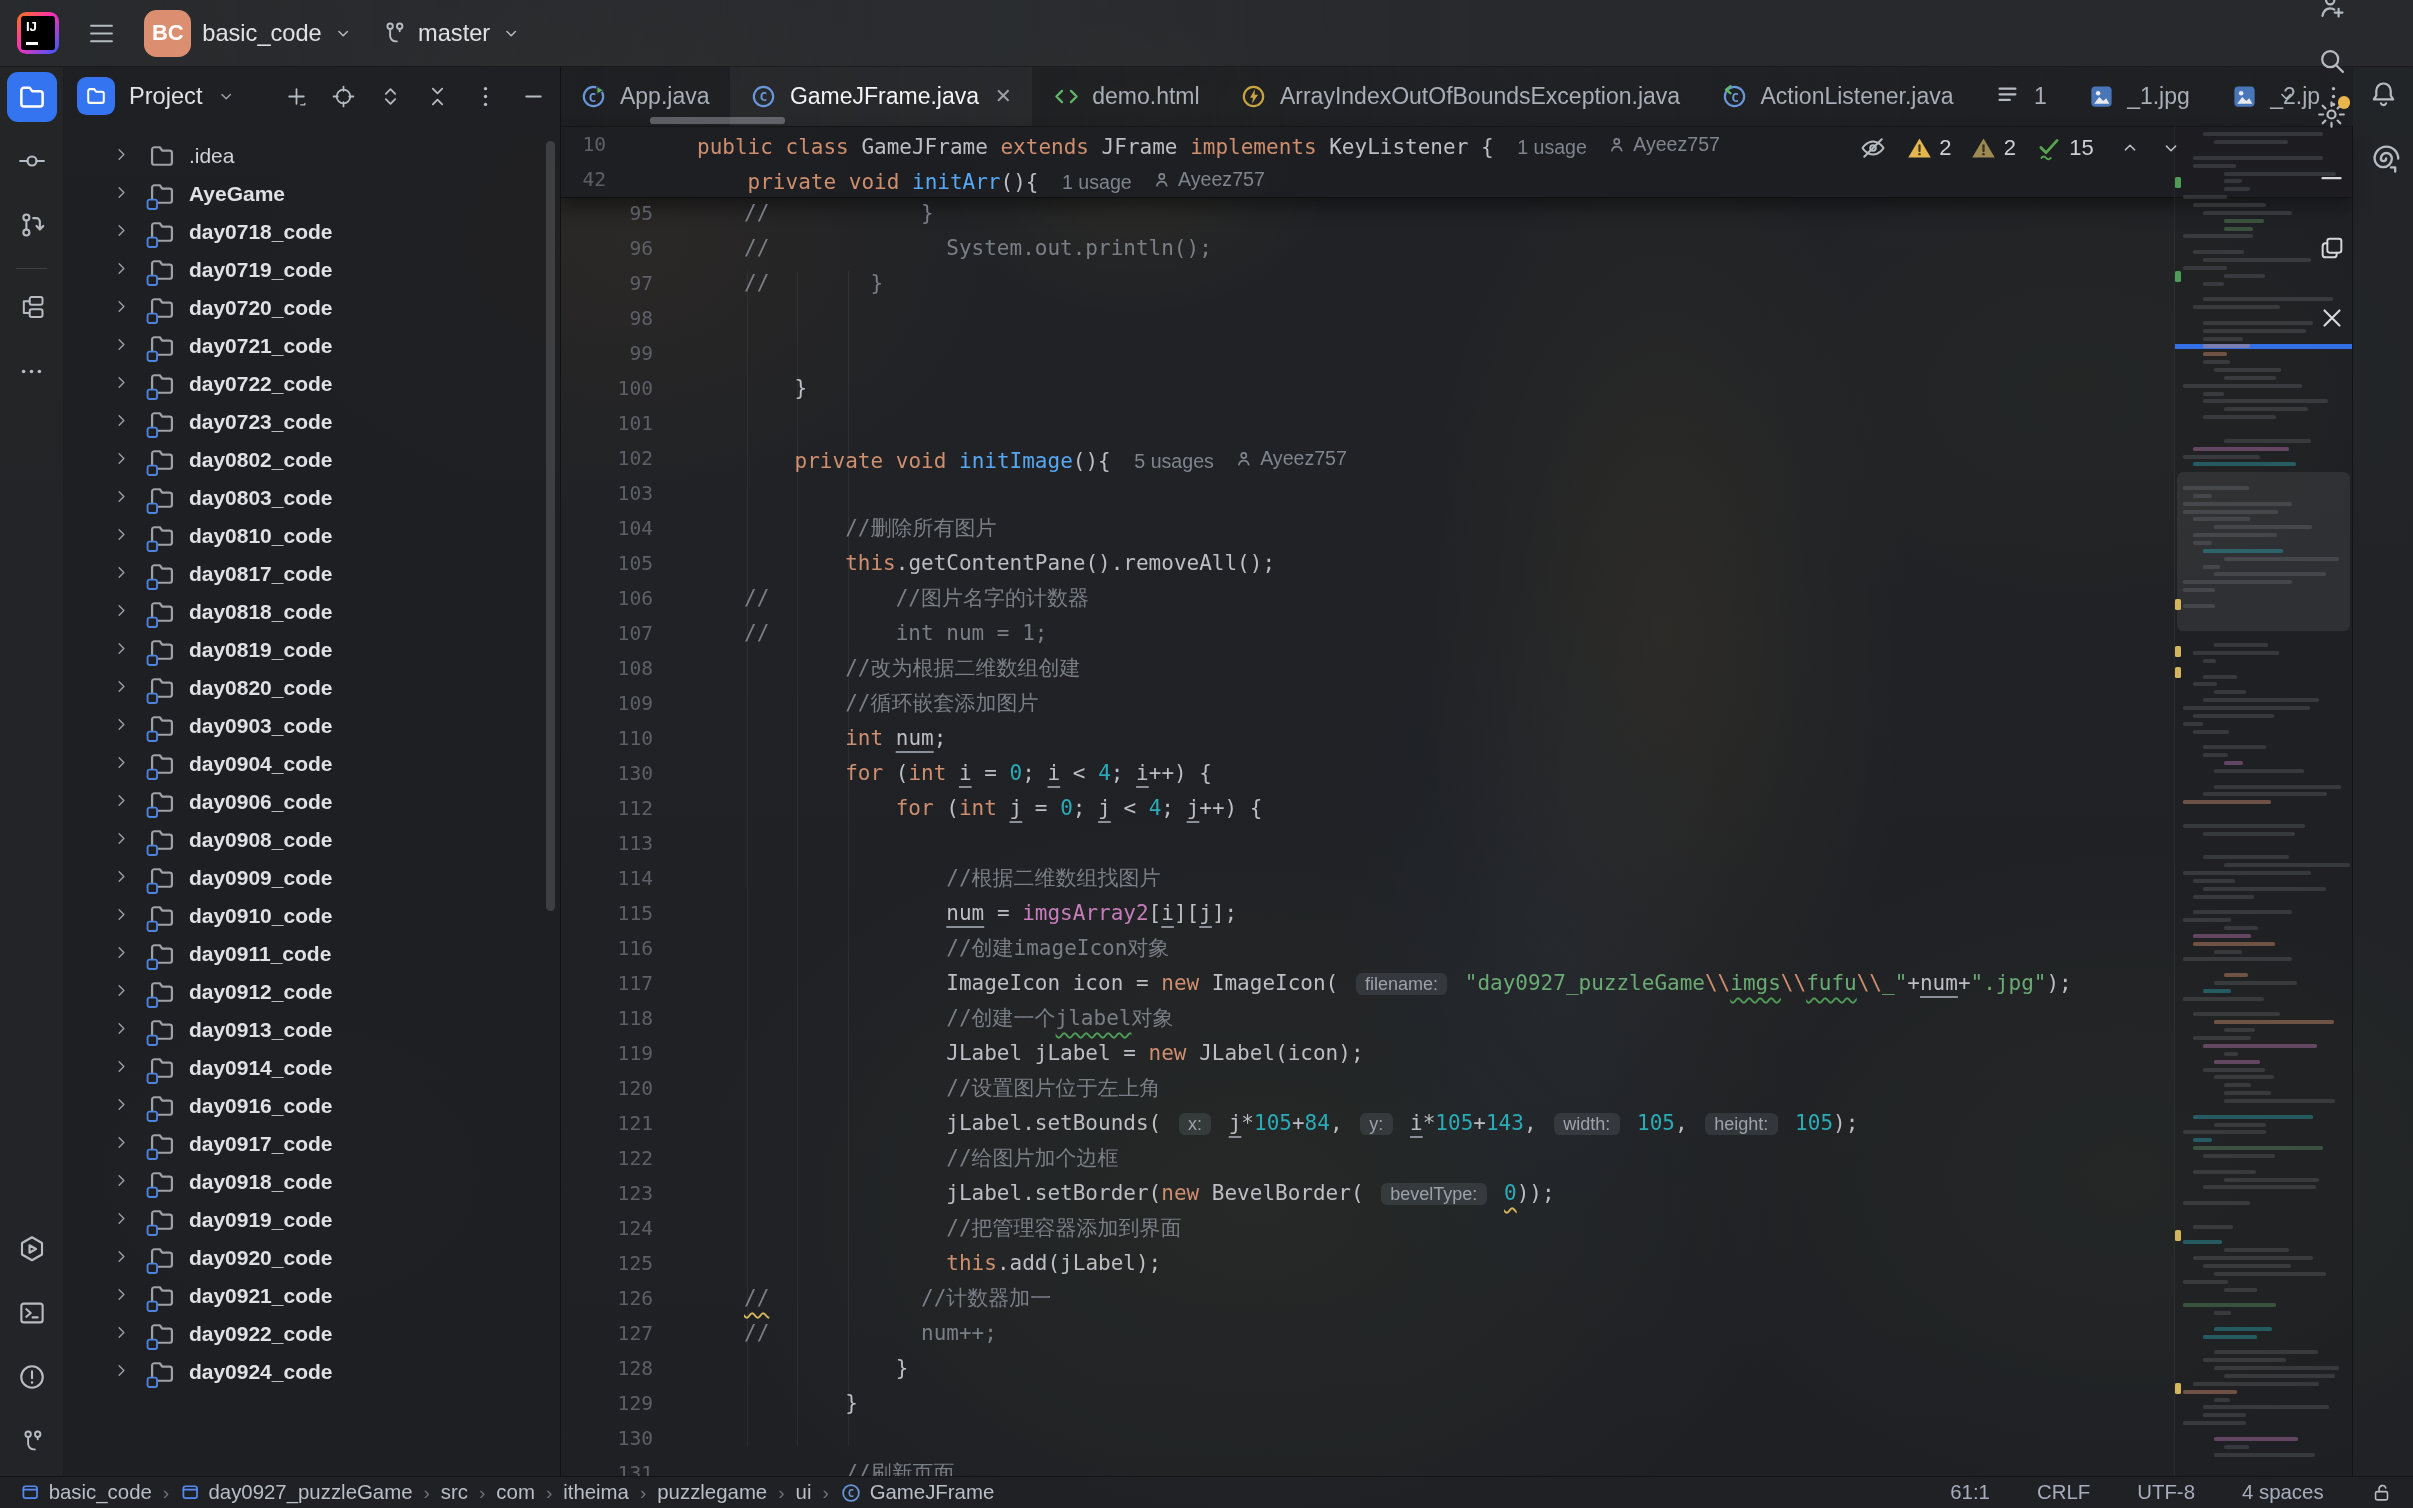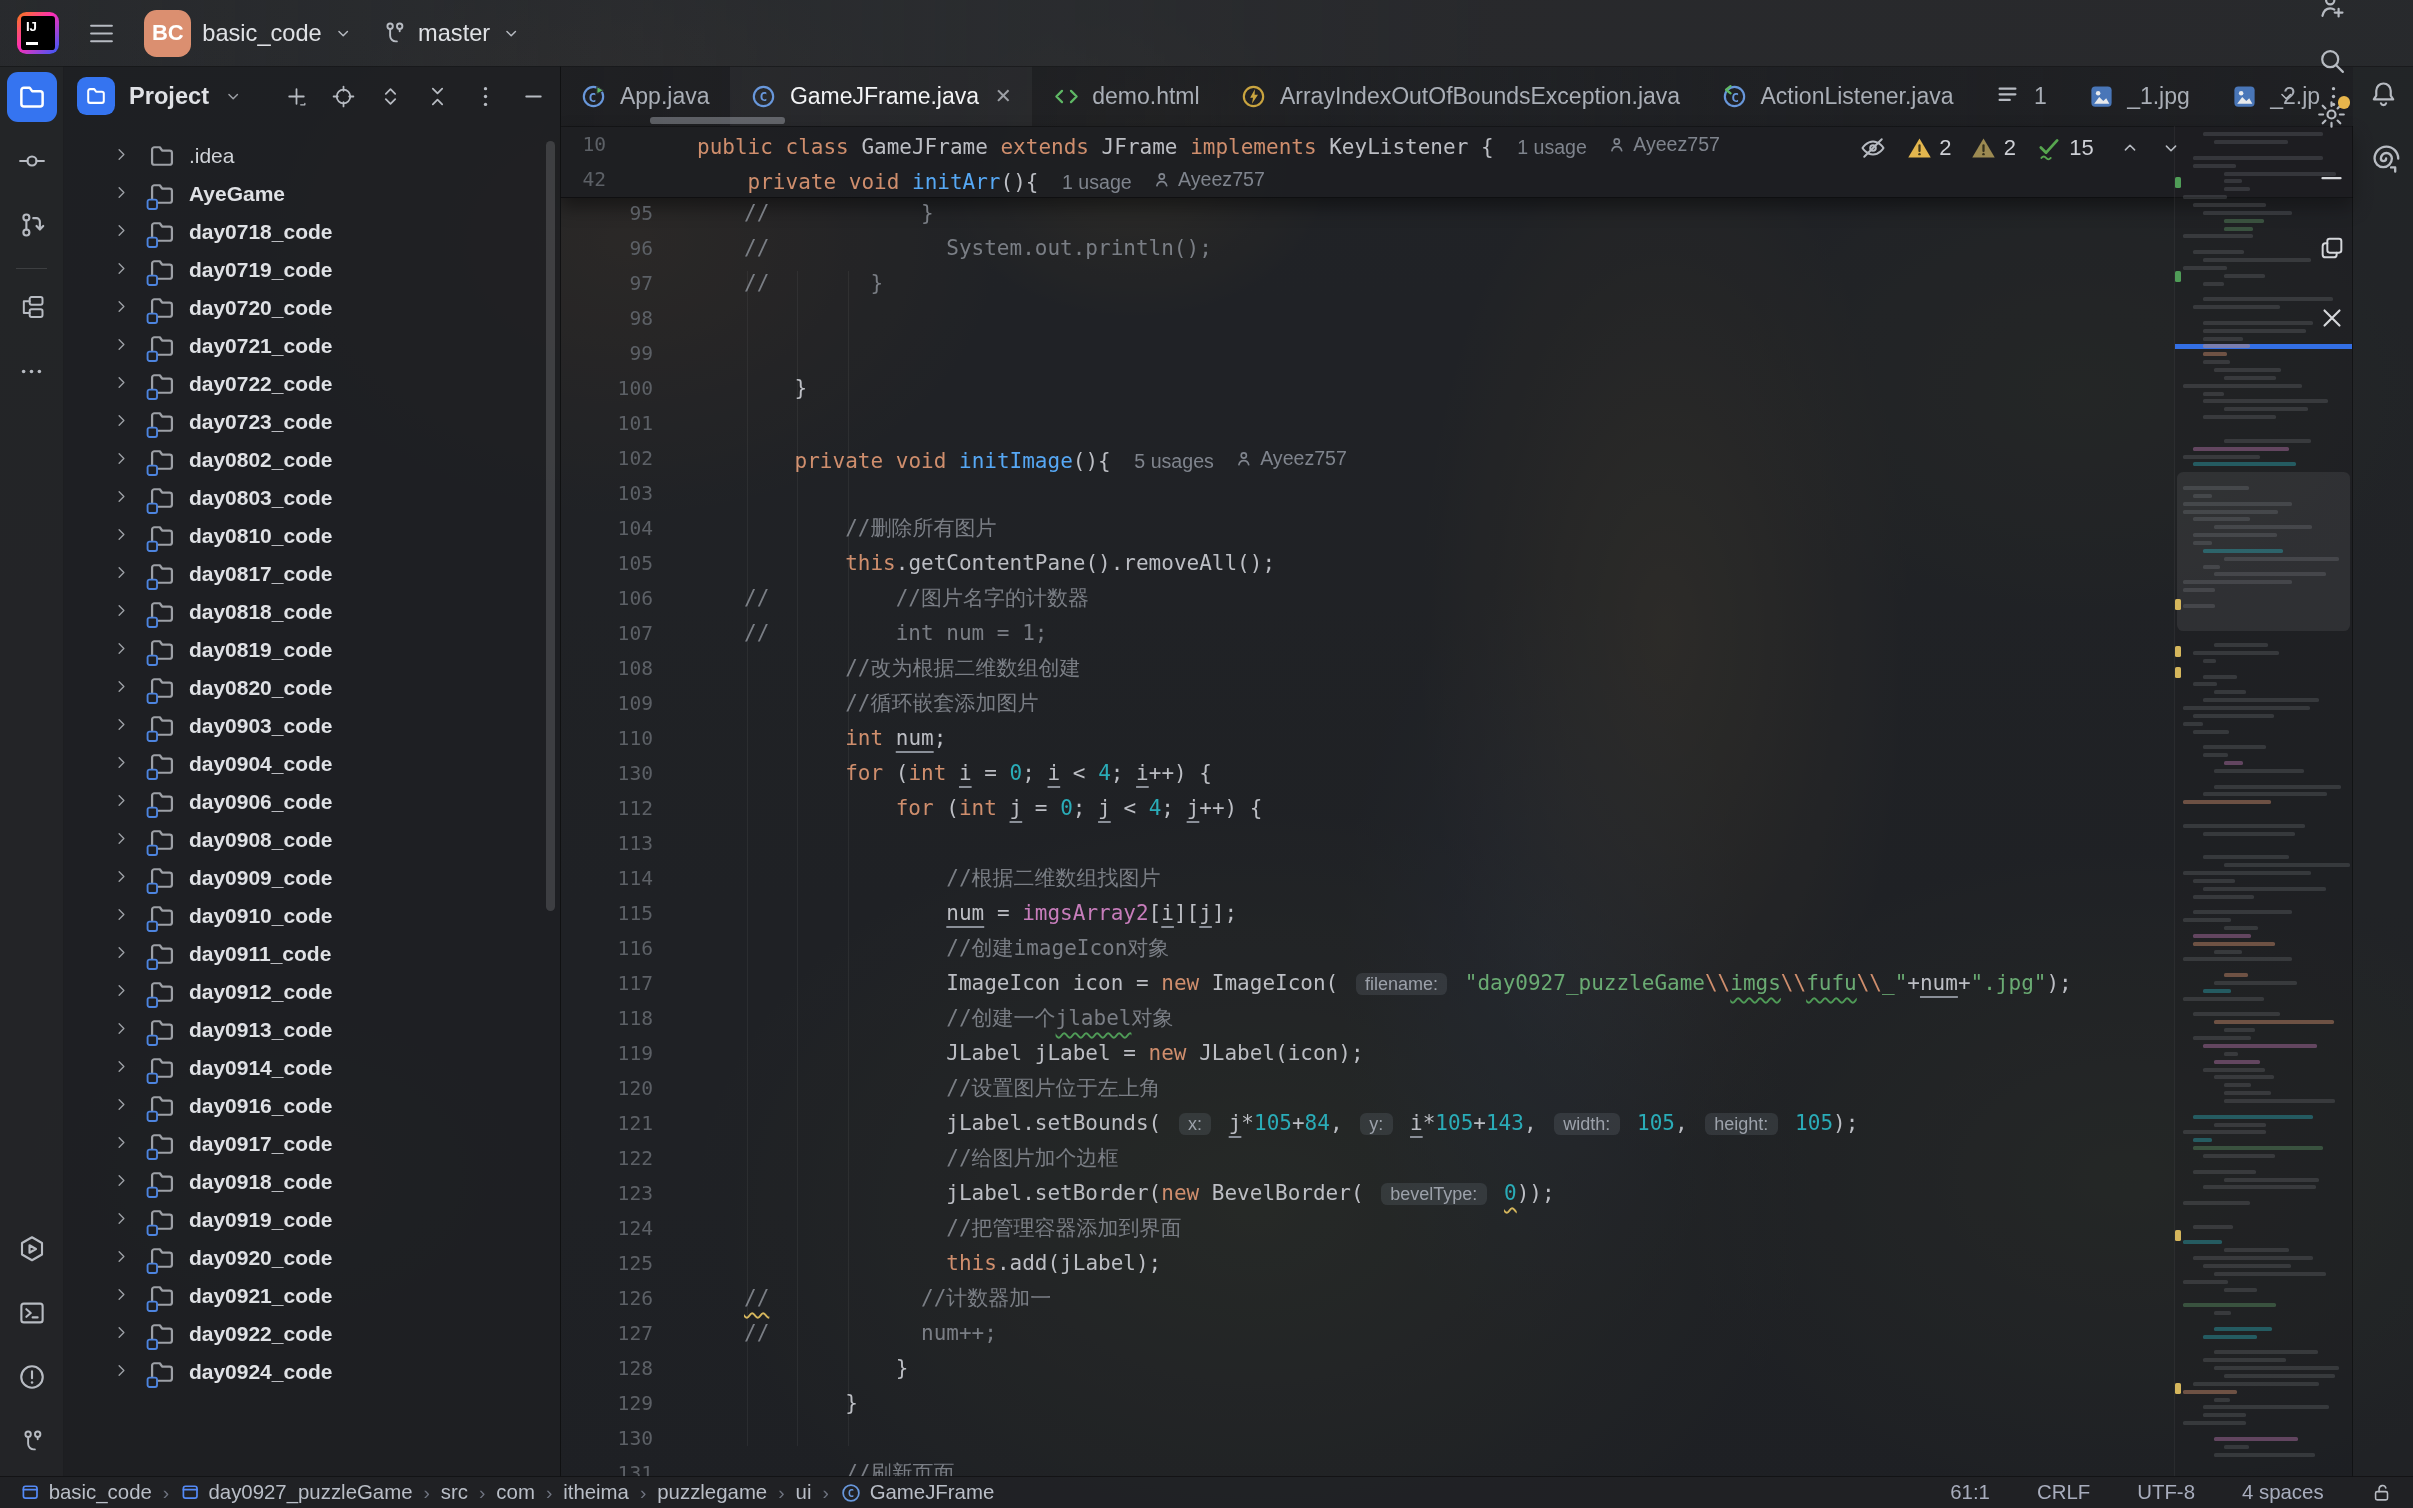--- a/index.html
+++ b/index.html
@@ -42,21 +42,21 @@
   .strip-btn{width:50px;height:50px;border-radius:11px;display:flex;align-items:center;justify-content:center;
     color:#B7BBC2;margin-top:14px;flex:none;}
   .strip-btn.active{background:#3574F0;color:#fff;margin-top:6.3px;}
   .strip-div{width:31px;height:0.8px;background:rgba(255,255,255,.12);margin-top:17.3px;flex:none;}
   .strip-spacer{flex:1;}
   
   .project-panel{position:absolute;left:63px;top:66px;bottom:31px;width:497px;
     background:rgba(30,31,34,.90);border-right:0.8px solid rgba(0,0,0,.45);z-index:20;overflow:hidden;}
   .pp-header{height:60px;display:flex;align-items:center;padding:0 14px;gap:14px;}
   .pp-folder{width:38px;height:38px;border-radius:9.4px;background:#3574F0;display:flex;align-items:center;justify-content:center;flex:none;}
-  .pp-title{font-size:23.6px;font-weight:700;color:#DFE1E5;}
+  .pp-title{font-size:23.6px;font-weight:400;color:#DFE1E5;}
   .pp-actions{margin-left:auto;display:flex;align-items:center;gap:22px;color:#9DA0A6;}
   .tree{position:relative;padding-top:11px;}
   .tree-row{height:38px;display:flex;align-items:center;padding-left:49px;gap:0;}
   .tree-row .chev{color:#9DA0A6;flex:none;}
   .tree-row .ticon{margin-left:17.3px;flex:none;position:relative;width:28px;height:28px;}
   .tree-row .tlabel{margin-left:12.6px;font-size:21px;font-weight:600;color:#DFE1E5;white-space:nowrap;}
   .tree-row.plain .tlabel{font-weight:400;color:#D0D3D8;}
   .tree-scroll{position:absolute;right:4.7px;top:75px;width:9.4px;height:770px;border-radius:4.7px;background:rgba(255,255,255,.14);}
   
   .editor-zone{position:absolute;left:560px;top:66px;right:60px;bottom:31px;background:rgba(30,31,34,.55);z-index:15;}

